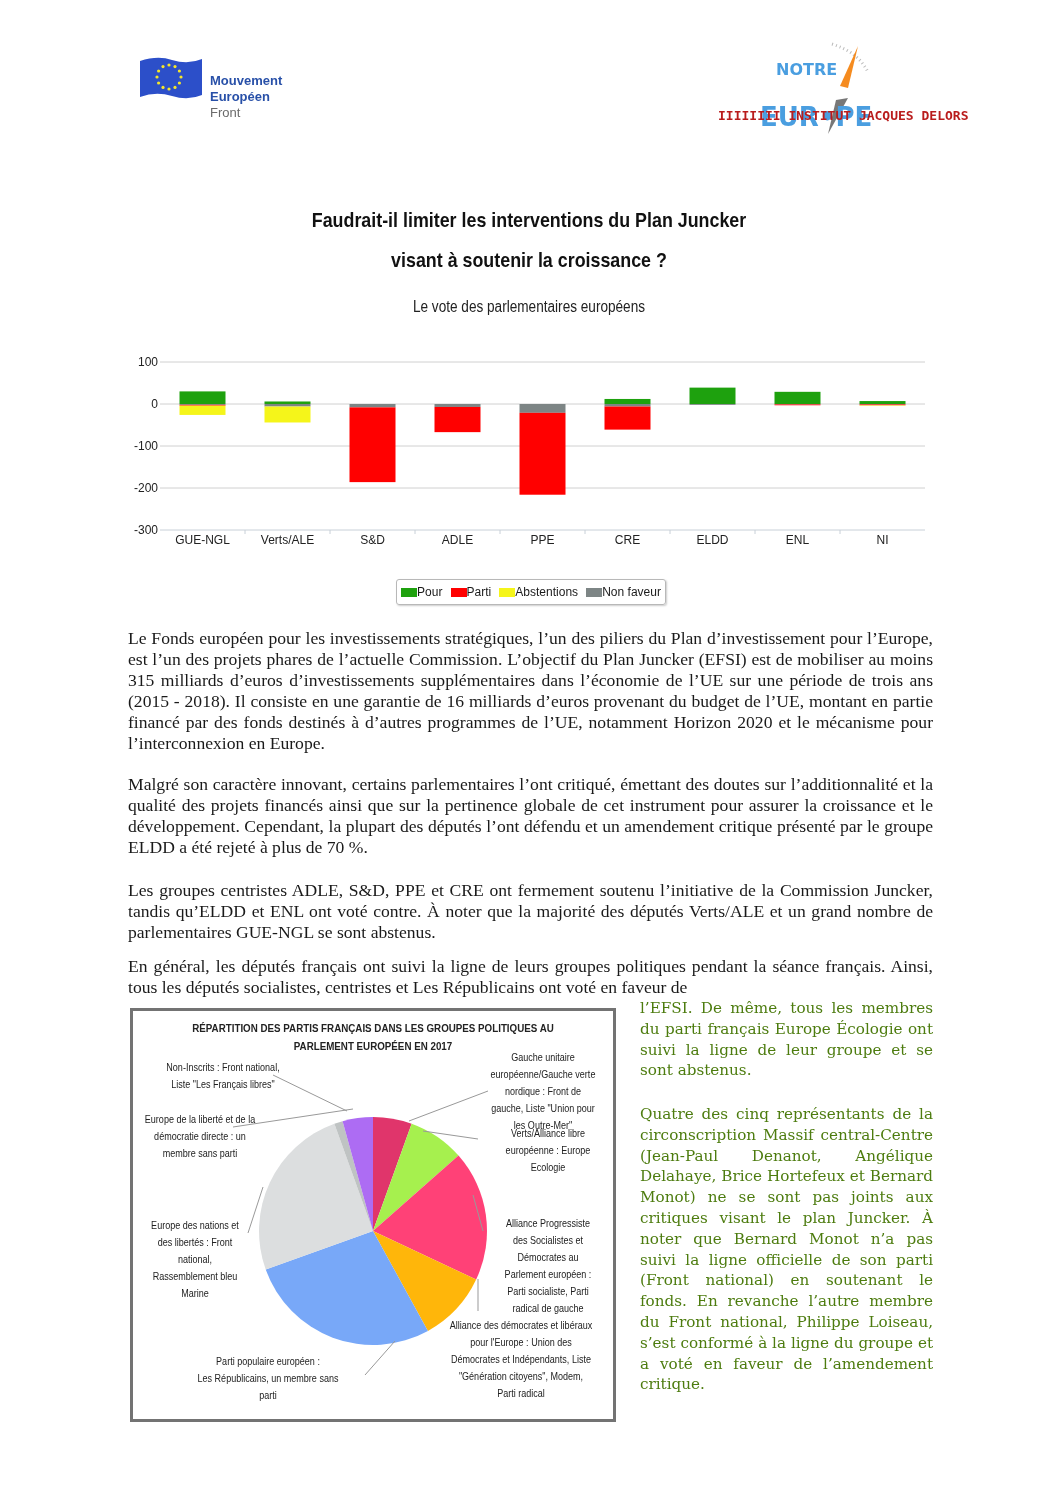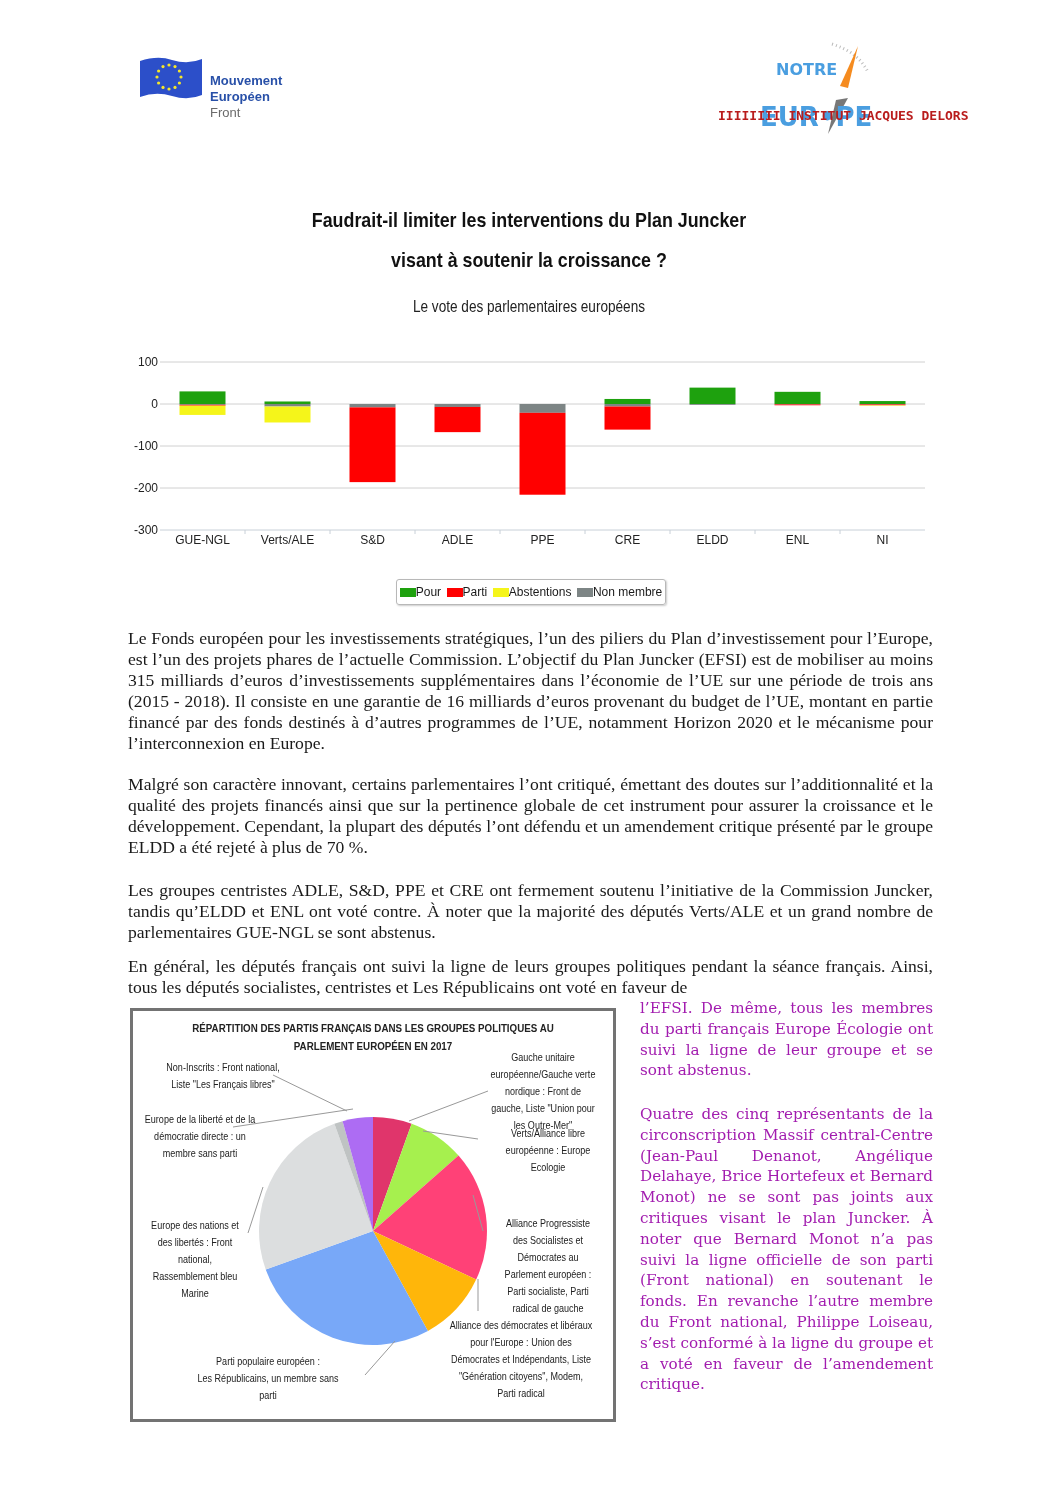--- a/index.html
+++ b/index.html
@@ -42,21 +42,21 @@
   .leg-swatch { width: 16px; height: 9px; display: inline-block; }
 
   
   .para { left: 128px; width: 805px; font-family: Liberation Serif, serif; font-size: 17.6px;
           line-height: 21px; text-align: justify; color: #1a1a1a; }
   #p1 { top: 628px; }
   #p2 { top: 774px; }
   #p3 { top: 880px; }
   #p4 { top: 956px; }
   .para-narrow { left: 640px; width: 293px; font-family: "DejaVu Serif", serif; font-size: 15.2px;
-                 line-height: 20.8px; text-align: justify; color: #a21caf; }
+                 line-height: 20.8px; text-align: justify; color: #4d7c0f; }
   #p4b { top: 998px; }
   #p5 { top: 1104px; }
 
   
   #pie-panel { left: 130px; top: 1008px; width: 480px; height: 408px; border: 3px solid #737373; background: #fff; }
   #pie-title { position:absolute; left: 0; top: 8px; width: 480px; text-align:center;
                font-family: "Liberation Sans", sans-serif; font-weight: bold; font-size: 11.5px; line-height: 18px;
                color:#222; transform: scaleX(0.85); }
   .pie-label { position:absolute; font-family: "Liberation Sans", sans-serif; font-size: 11px; line-height: 17px;
                text-align:center; color:#222; transform: scaleX(0.82); }
@@ -168,21 +168,21 @@
     <span class="leg-item">
       <span class="leg-swatch" style="background: rgb(255, 0, 0);"></span>
       <span>Parti</span>
     </span>
     <span class="leg-item">
       <span class="leg-swatch" style="background: rgb(245, 245, 26);"></span>
       <span>Abstentions</span>
     </span>
     <span class="leg-item">
       <span class="leg-swatch" style="background: rgb(125, 133, 133);"></span>
-      <span>Non membre</span>
+      <span>Non faveur</span>
     </span>
   </div>
 
 <div id="p1" class="abs para">Le Fonds européen pour les investissements stratégiques, l’un des piliers du Plan d’investissement pour l’Europe, est l’un des projets phares de l’actuelle Commission. L’objectif du Plan Juncker (EFSI) est de mobiliser au moins 315 milliards d’euros d’investissements supplémentaires dans l’économie de l’UE sur une période de trois ans (2015 - 2018). Il consiste en une garantie de 16 milliards d’euros provenant du budget de l’UE, montant en partie financé par des fonds destinés à d’autres programmes de l’UE, notamment Horizon 2020 et le mécanisme pour l’interconnexion en Europe.</div>
 <div id="p2" class="abs para">Malgré son caractère innovant, certains parlementaires l’ont critiqué, émettant des doutes sur l’additionnalité et la qualité des projets financés ainsi que sur la pertinence globale de cet instrument pour assurer la croissance et le développement. Cependant, la plupart des députés l’ont défendu et un amendement critique présenté par le groupe ELDD a été rejeté à plus de 70 %.</div>
 <div id="p3" class="abs para">Les groupes centristes ADLE, S&amp;D, PPE et CRE ont fermement soutenu l’initiative de la Commission Juncker, tandis qu’ELDD et ENL ont voté contre. À noter que la majorité des députés Verts/ALE et un grand nombre de parlementaires GUE-NGL se sont abstenus.</div>
 <div id="p4" class="abs para">En général, les députés français ont suivi la ligne de leurs groupes politiques pendant la séance français. Ainsi, tous les députés socialistes, centristes et Les Républicains ont voté en faveur de</div>
 <div id="p4b" class="abs para-narrow">l’EFSI. De même, tous les membres du parti français Europe Écologie ont suivi la ligne de leur groupe et se sont abstenus.</div>
 <div id="p5" class="abs para-narrow">Quatre des cinq représentants de la circonscription Massif central-Centre (Jean-Paul Denanot, Angélique Delahaye, Brice Hortefeux et Bernard Monot) ne se sont pas joints aux critiques visant le plan Juncker. À noter que Bernard Monot n’a pas suivi la ligne officielle de son parti (Front national) en soutenant le fonds. En revanche l’autre membre du Front national, Philippe Loiseau, s’est conformé à la ligne du groupe et a voté en faveur de l’amendement critique.</div>
 

